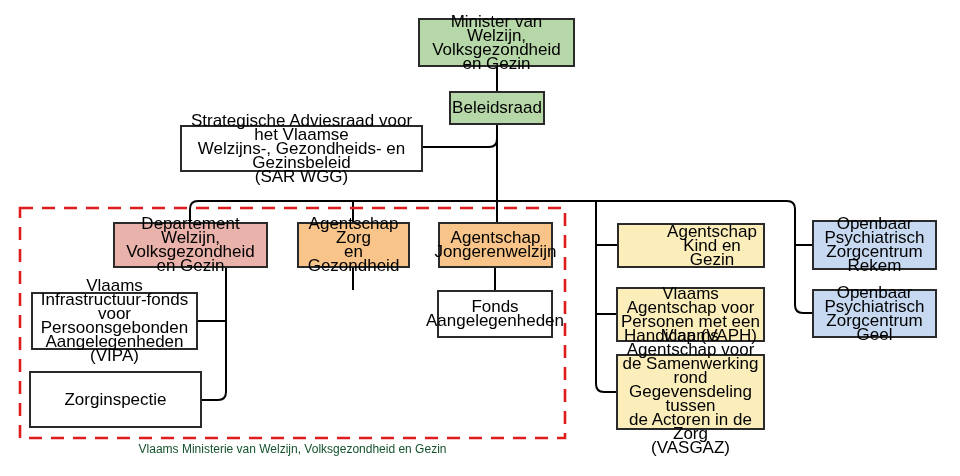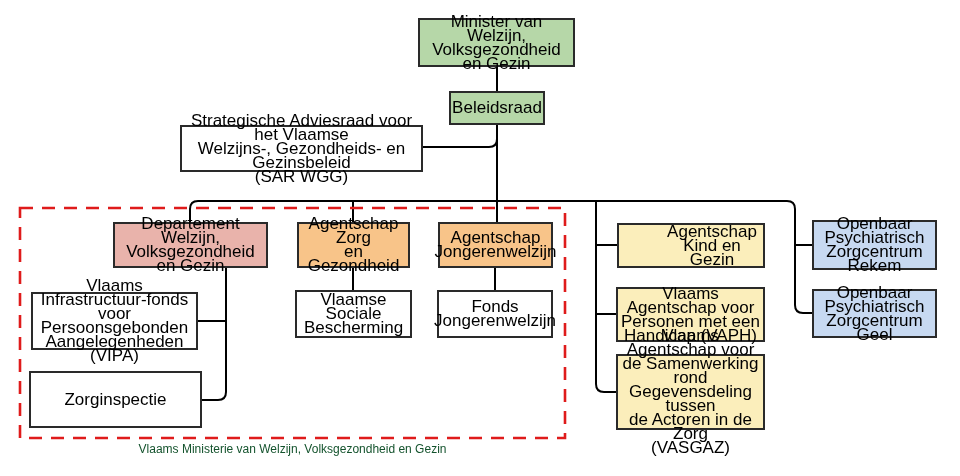--- a/index.html
+++ b/index.html
@@ -103,25 +103,23 @@
 
   <div class="node fill-orange n-jongeren">Agentschap
 Jongerenwelzijn</div>
 
   <div class="node fill-white n-vipa">Vlaams Infrastructuur-fonds
 voor Persoonsgebonden
 Aangelegenheden (VIPA)</div>
 
   <div class="node fill-white n-zorginspectie">Zorginspectie</div>
 
-  <div class="node fill-white n-vsb">Vlaamse Sociale
-Bescherming</div>
 
   <div class="node fill-white n-fonds">Fonds
-Jongerenwelzijn</div>
+Aangelegenheden</div>
 
   <div class="node fill-yellow n-kind">Agentschap Kind en
 Gezin</div>
 
   <div class="node fill-yellow n-vaph">Vlaams Agentschap voor
 Personen met een
 Handicap (VAPH)</div>
 
   <div class="node fill-yellow n-vasgaz">Vlaams Agentschap voor
 de Samenwerking rond

